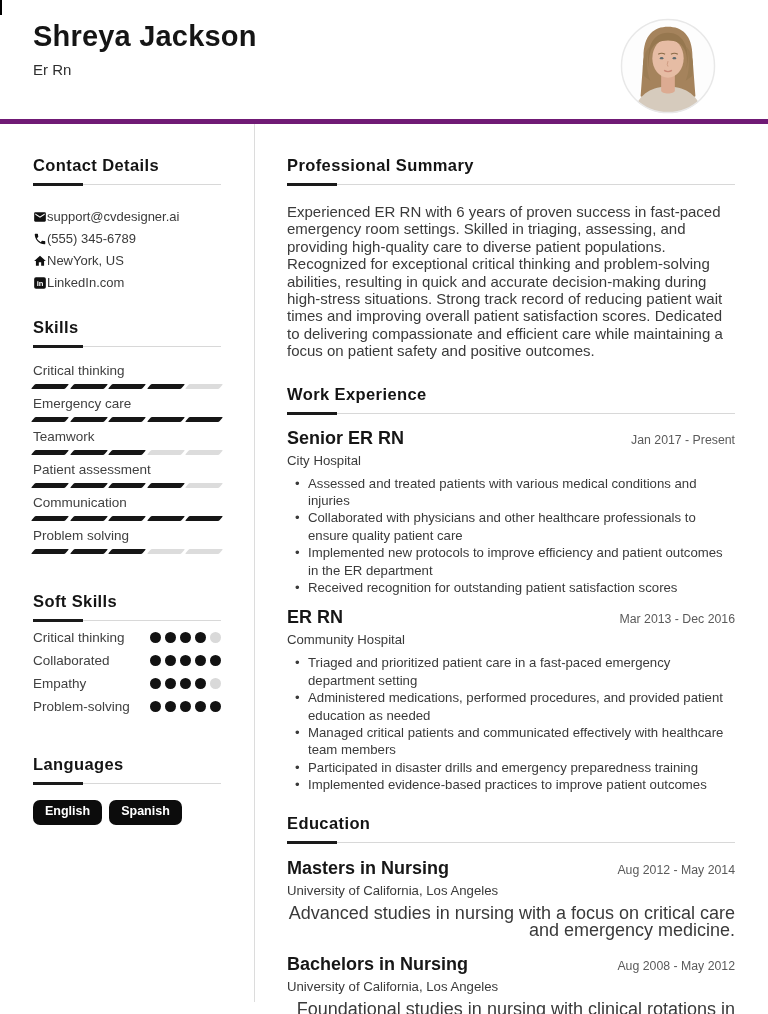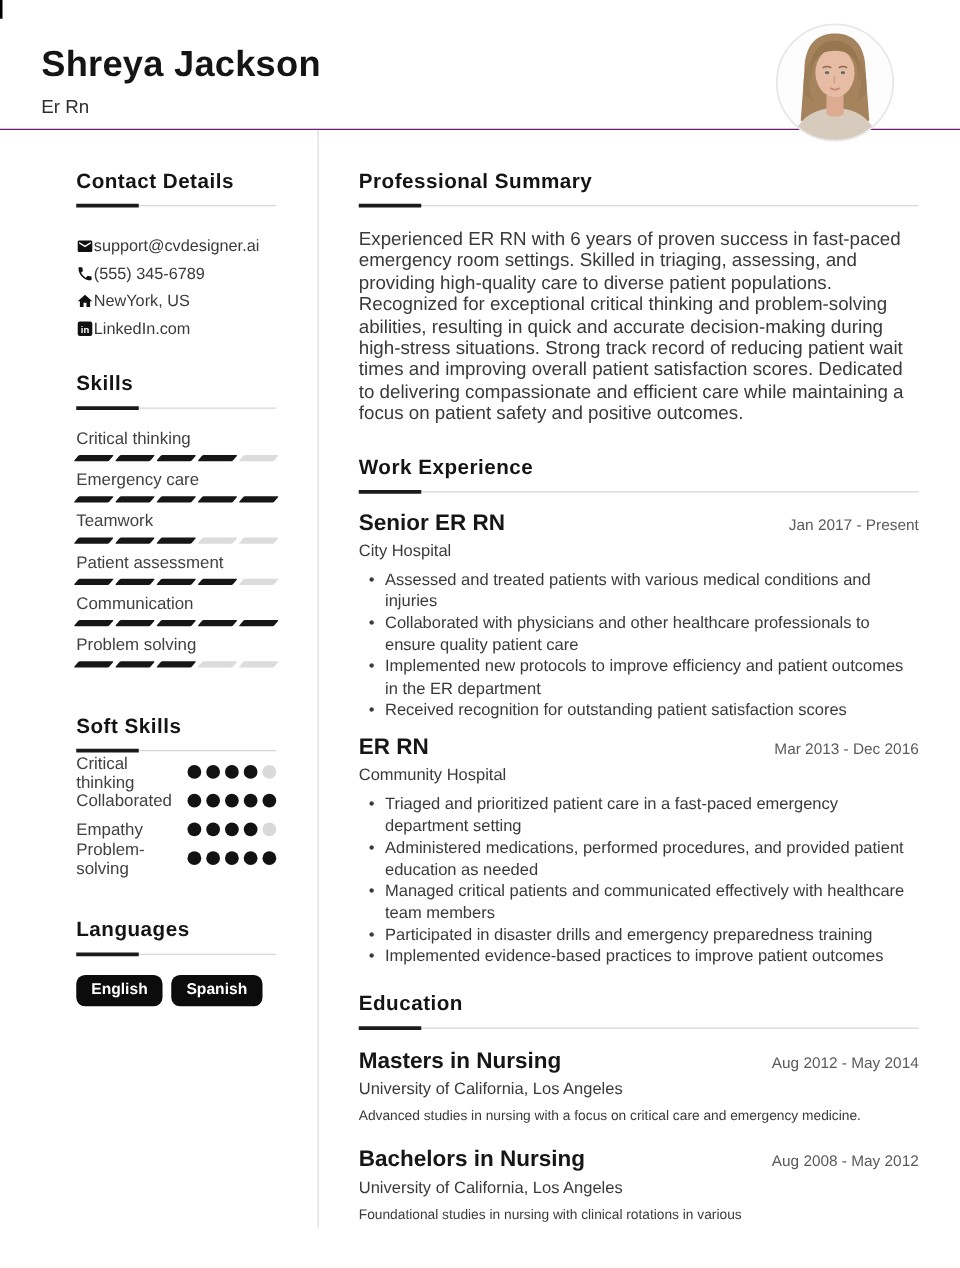--- a/index.html
+++ b/index.html
@@ -3,28 +3,28 @@
 <meta charset="utf-8">
 <style>
   html,body { margin:0; padding:0; background:#fff; }
   .page {
     position:relative; width:768px; height:1014px; background:#ffffff;
     overflow:hidden; font-family:"Liberation Sans", sans-serif; color:#3a3a3a;
   }
   .corner-mark { position:absolute; left:0; top:0; width:2px; height:15px; background:#000; }
 
   
-  .header { height:104px; box-sizing:border-box; padding:37px 0 0 33px;
-            border-bottom:1px solid #701a75; position:relative; }
+  .header { height:124px; box-sizing:border-box; padding:21px 0 0 33px;
+            border-bottom:5px solid #701a75; position:relative; }
   .name { font-size:29px; font-weight:700; color:#151515; letter-spacing:.2px; line-height:1.1; }
   .job-title { font-size:15px; color:#2e2e2e; margin-top:8px; }
   .photo { position:absolute; top:18px; right:52px; width:96px; height:96px; }
 
   
-  .bodywrap { display:flex; height:878px;margin-left:28px; }
+  .bodywrap { display:flex; height:878px; }
   .col-left { width:258px; box-sizing:border-box; padding:32px 33px 0 33px;
               border-right:1px solid #dcdcdc; }
   .col-right { flex:1; box-sizing:border-box; padding:32px 33px 0 32px; }
 
   
   .sec-head { font-size:16.5px; font-weight:700; color:#141414; letter-spacing:.4px; line-height:1.15; }
   .rule { position:relative; border-bottom:1px solid #d8d8d8; margin-top:9px; }
   .rule::after { content:""; position:absolute; left:0; top:-1px; width:50px; height:3px; background:#1a1a1a; }
 
   
@@ -69,21 +69,21 @@
   .item-title { font-size:18px; font-weight:700; color:#161616; }
   .date { font-size:12.3px; color:#5a5a5a; }
   .subline { font-size:13.2px; color:#3a3a3a; margin-top:4px; }
   ul.bullets { margin:7px 0 0 0; padding:0; list-style:none; }
   .bullets li { position:relative; padding-left:21px; font-size:13.2px; line-height:17.4px;
                 color:#3a3a3a; }
   .bullets li::before { content:"\2022"; position:absolute; left:8px; color:#3a3a3a; }
 
   .edu-block { margin-top:20px; }
   .edu-item { margin-top:15px; }
-  .edu-desc { margin-top:7px; font-size:11px; line-height:17.4px; color:#3a3a3a; }
+  .edu-desc { margin-top:7px; font-size:18px; line-height:17.4px; color:#3a3a3a;text-align:right; }
 </style>
 </head>
 <body>
 
 <div class="page">
   <div class="corner-mark"></div>
 
   <div class="header">
     <div class="name">Shreya Jackson</div>
     <div class="job-title">Er Rn</div>

